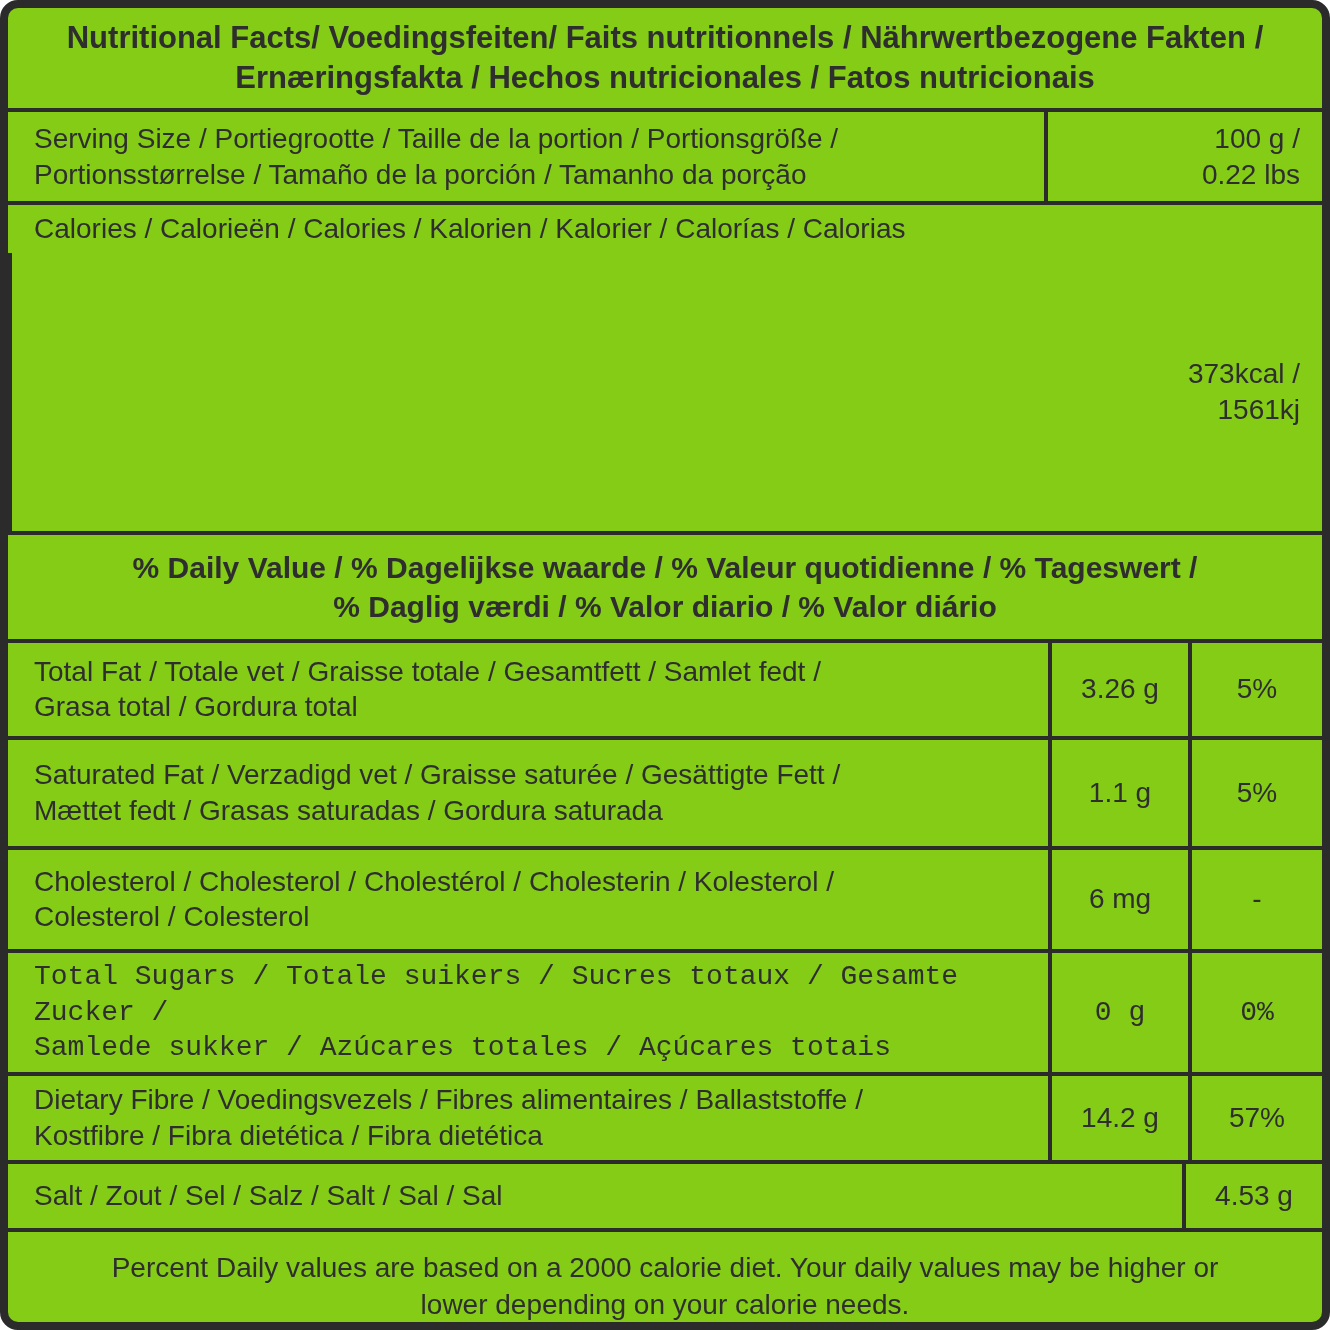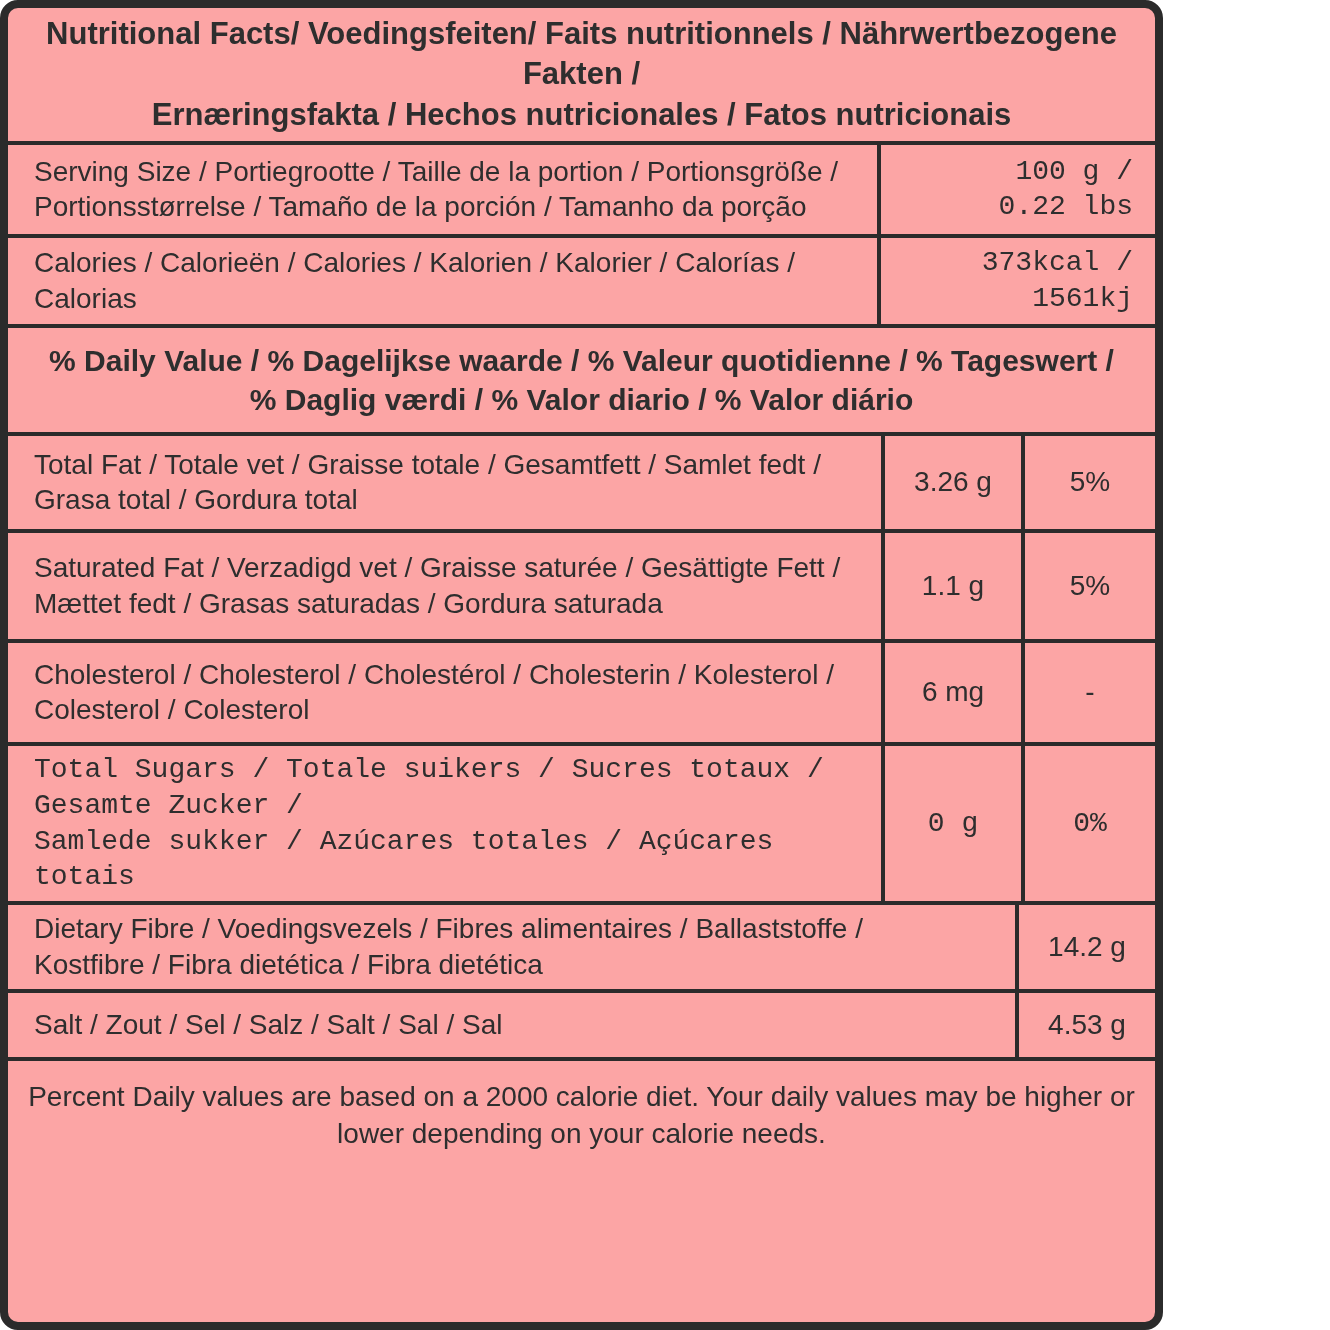--- a/index.html
+++ b/index.html
@@ -4,25 +4,25 @@
 <style>
   html, body {
     margin: 0;
     padding: 0;
     background: #ffffff;
     font-family: "Liberation Sans", "DejaVu Sans", sans-serif;
     color: #2e2e2e;
   }
   .label {
     box-sizing: border-box;
-    width: 1163px;
+    width: 1330px;
     height: 1330px;
     border: 8px solid #2b2b2b;
     border-radius: 18px;
-    background: #fca5a5;
+    background: #84cc16;
     display: flex;
     flex-direction: column;
     overflow: hidden;
   }
   .row {
     box-sizing: border-box;
     flex: 0 0 auto;
     display: flex;
     align-items: stretch;
     border-top: 4px solid #2b2b2b;
@@ -55,21 +55,20 @@
     justify-content: center;
     text-align: center;
     padding: 4px 6px;
   }
   .cell-info-value {
     flex: 0 0 278px;
     border-left: 4px solid #2b2b2b;
     justify-content: flex-end;
     text-align: right;
     padding: 4px 22px 4px 6px;
-    font-family: Liberation Mono, monospace;
   }
   .row-full {
     justify-content: center;
     align-items: center;
     text-align: center;
     white-space: pre-line;
     padding: 6px 14px;
     line-height: 1.3;
   }
   .row-title {
@@ -83,21 +82,21 @@
     font-weight: 700;
   }
   .row-footer {
     flex: 1 1 auto;
     font-size: 28px;
     align-items: flex-start;
     padding-top: 18px;
   }
   
   .r-serving   { min-height: 93px; }
-  .r-calories  { min-height: 90px; }
+  .r-calories  { min-height: 90px; flex-direction: column; }
   .r-fat       { min-height: 97px; }
   .r-satfat    { min-height: 110px; }
   .r-chol      { min-height: 103px; }
   .r-carbs     { min-height: 132px; }
   .r-sugars    { min-height: 91px; font-family: Liberation Mono, monospace; }
   .r-fibre     { min-height: 88px; }
   .r-protein   { min-height: 68px; }
   .r-salt      { min-height: 68px; }
 </style>
 </head>
@@ -150,20 +149,21 @@
     <div class="cell cell-label">Total Sugars / Totale suikers / Sucres totaux / Gesamte Zucker /
 Samlede sukker / Azúcares totales / Açúcares totais</div>
     <div class="cell cell-amount">0 g</div>
     <div class="cell cell-dv">0%</div>
   </div>
 
   <div class="row r-fibre">
     <div class="cell cell-label">Dietary Fibre / Voedingsvezels / Fibres alimentaires / Ballaststoffe /
 Kostfibre / Fibra dietética / Fibra dietética</div>
     <div class="cell cell-amount">14.2 g</div>
+    <div class="cell cell-dv">57%</div>
   </div>
 
 
   <div class="row r-salt">
     <div class="cell cell-label">Salt / Zout / Sel / Salz / Salt / Sal / Sal</div>
     <div class="cell cell-amount">4.53 g</div>
   </div>
 
   <div class="row row-full row-footer">Percent Daily values are based on a 2000 calorie diet. Your daily values may be higher or
 lower depending on your calorie needs.</div>

